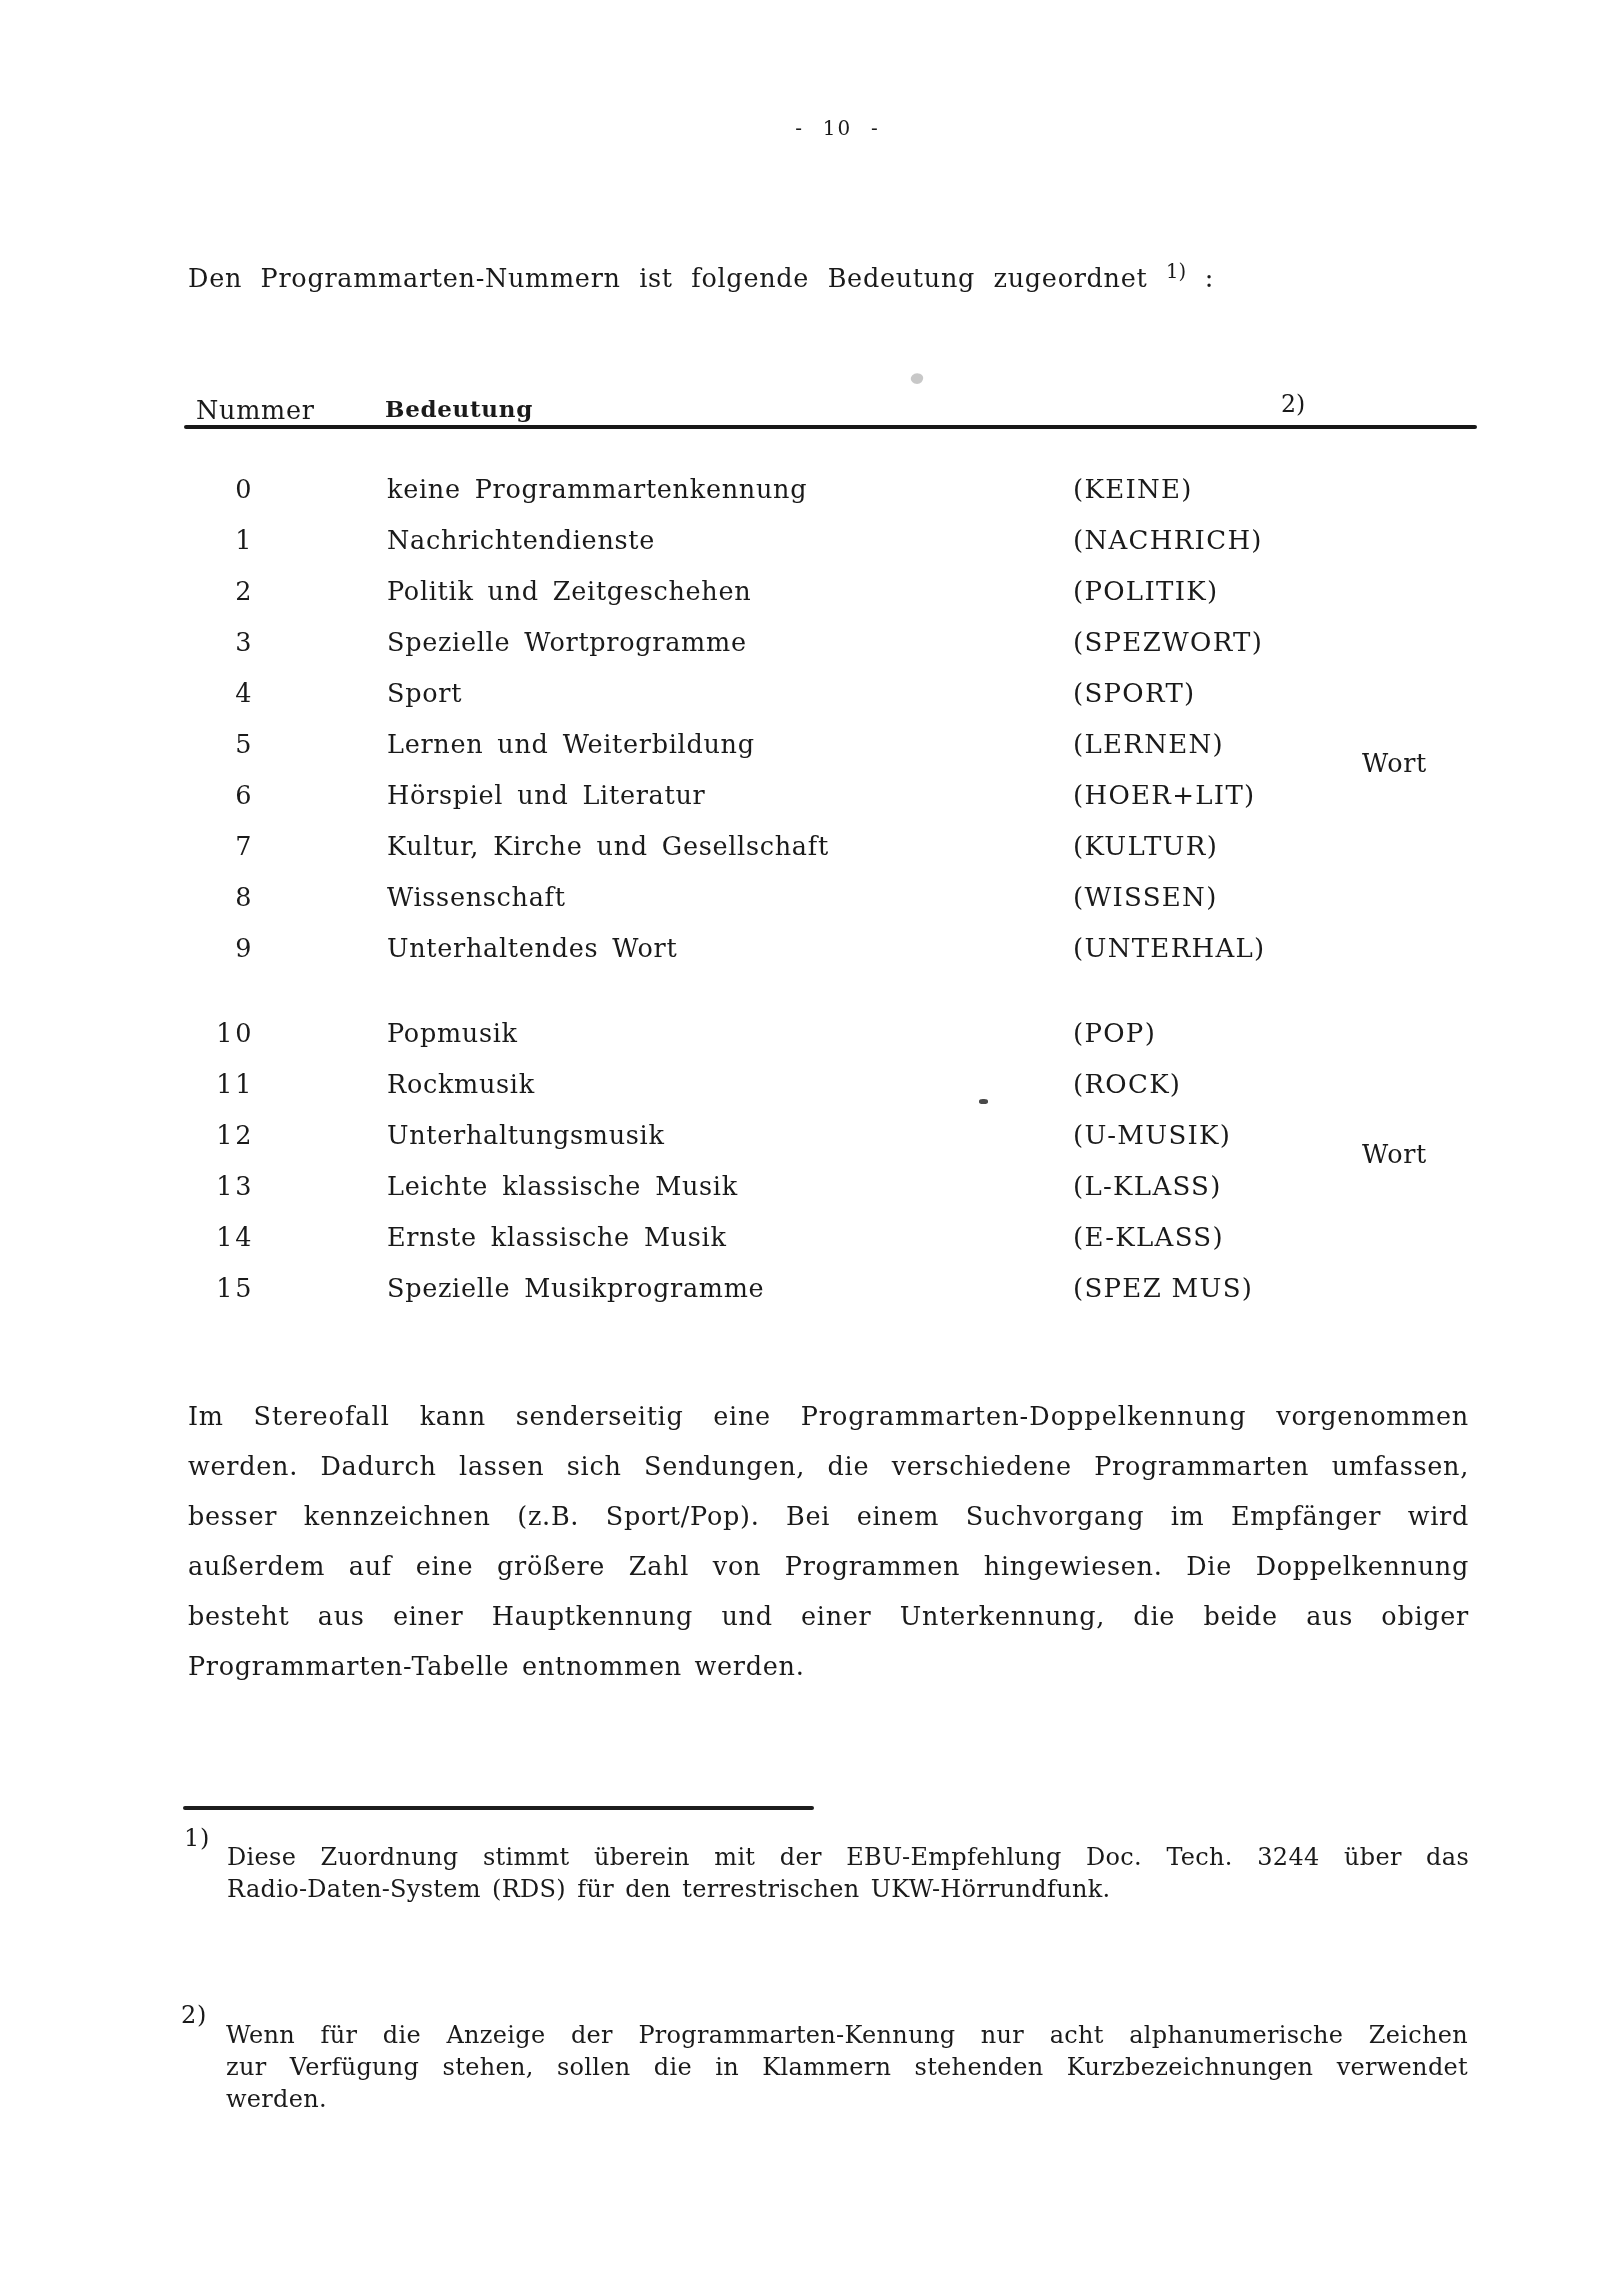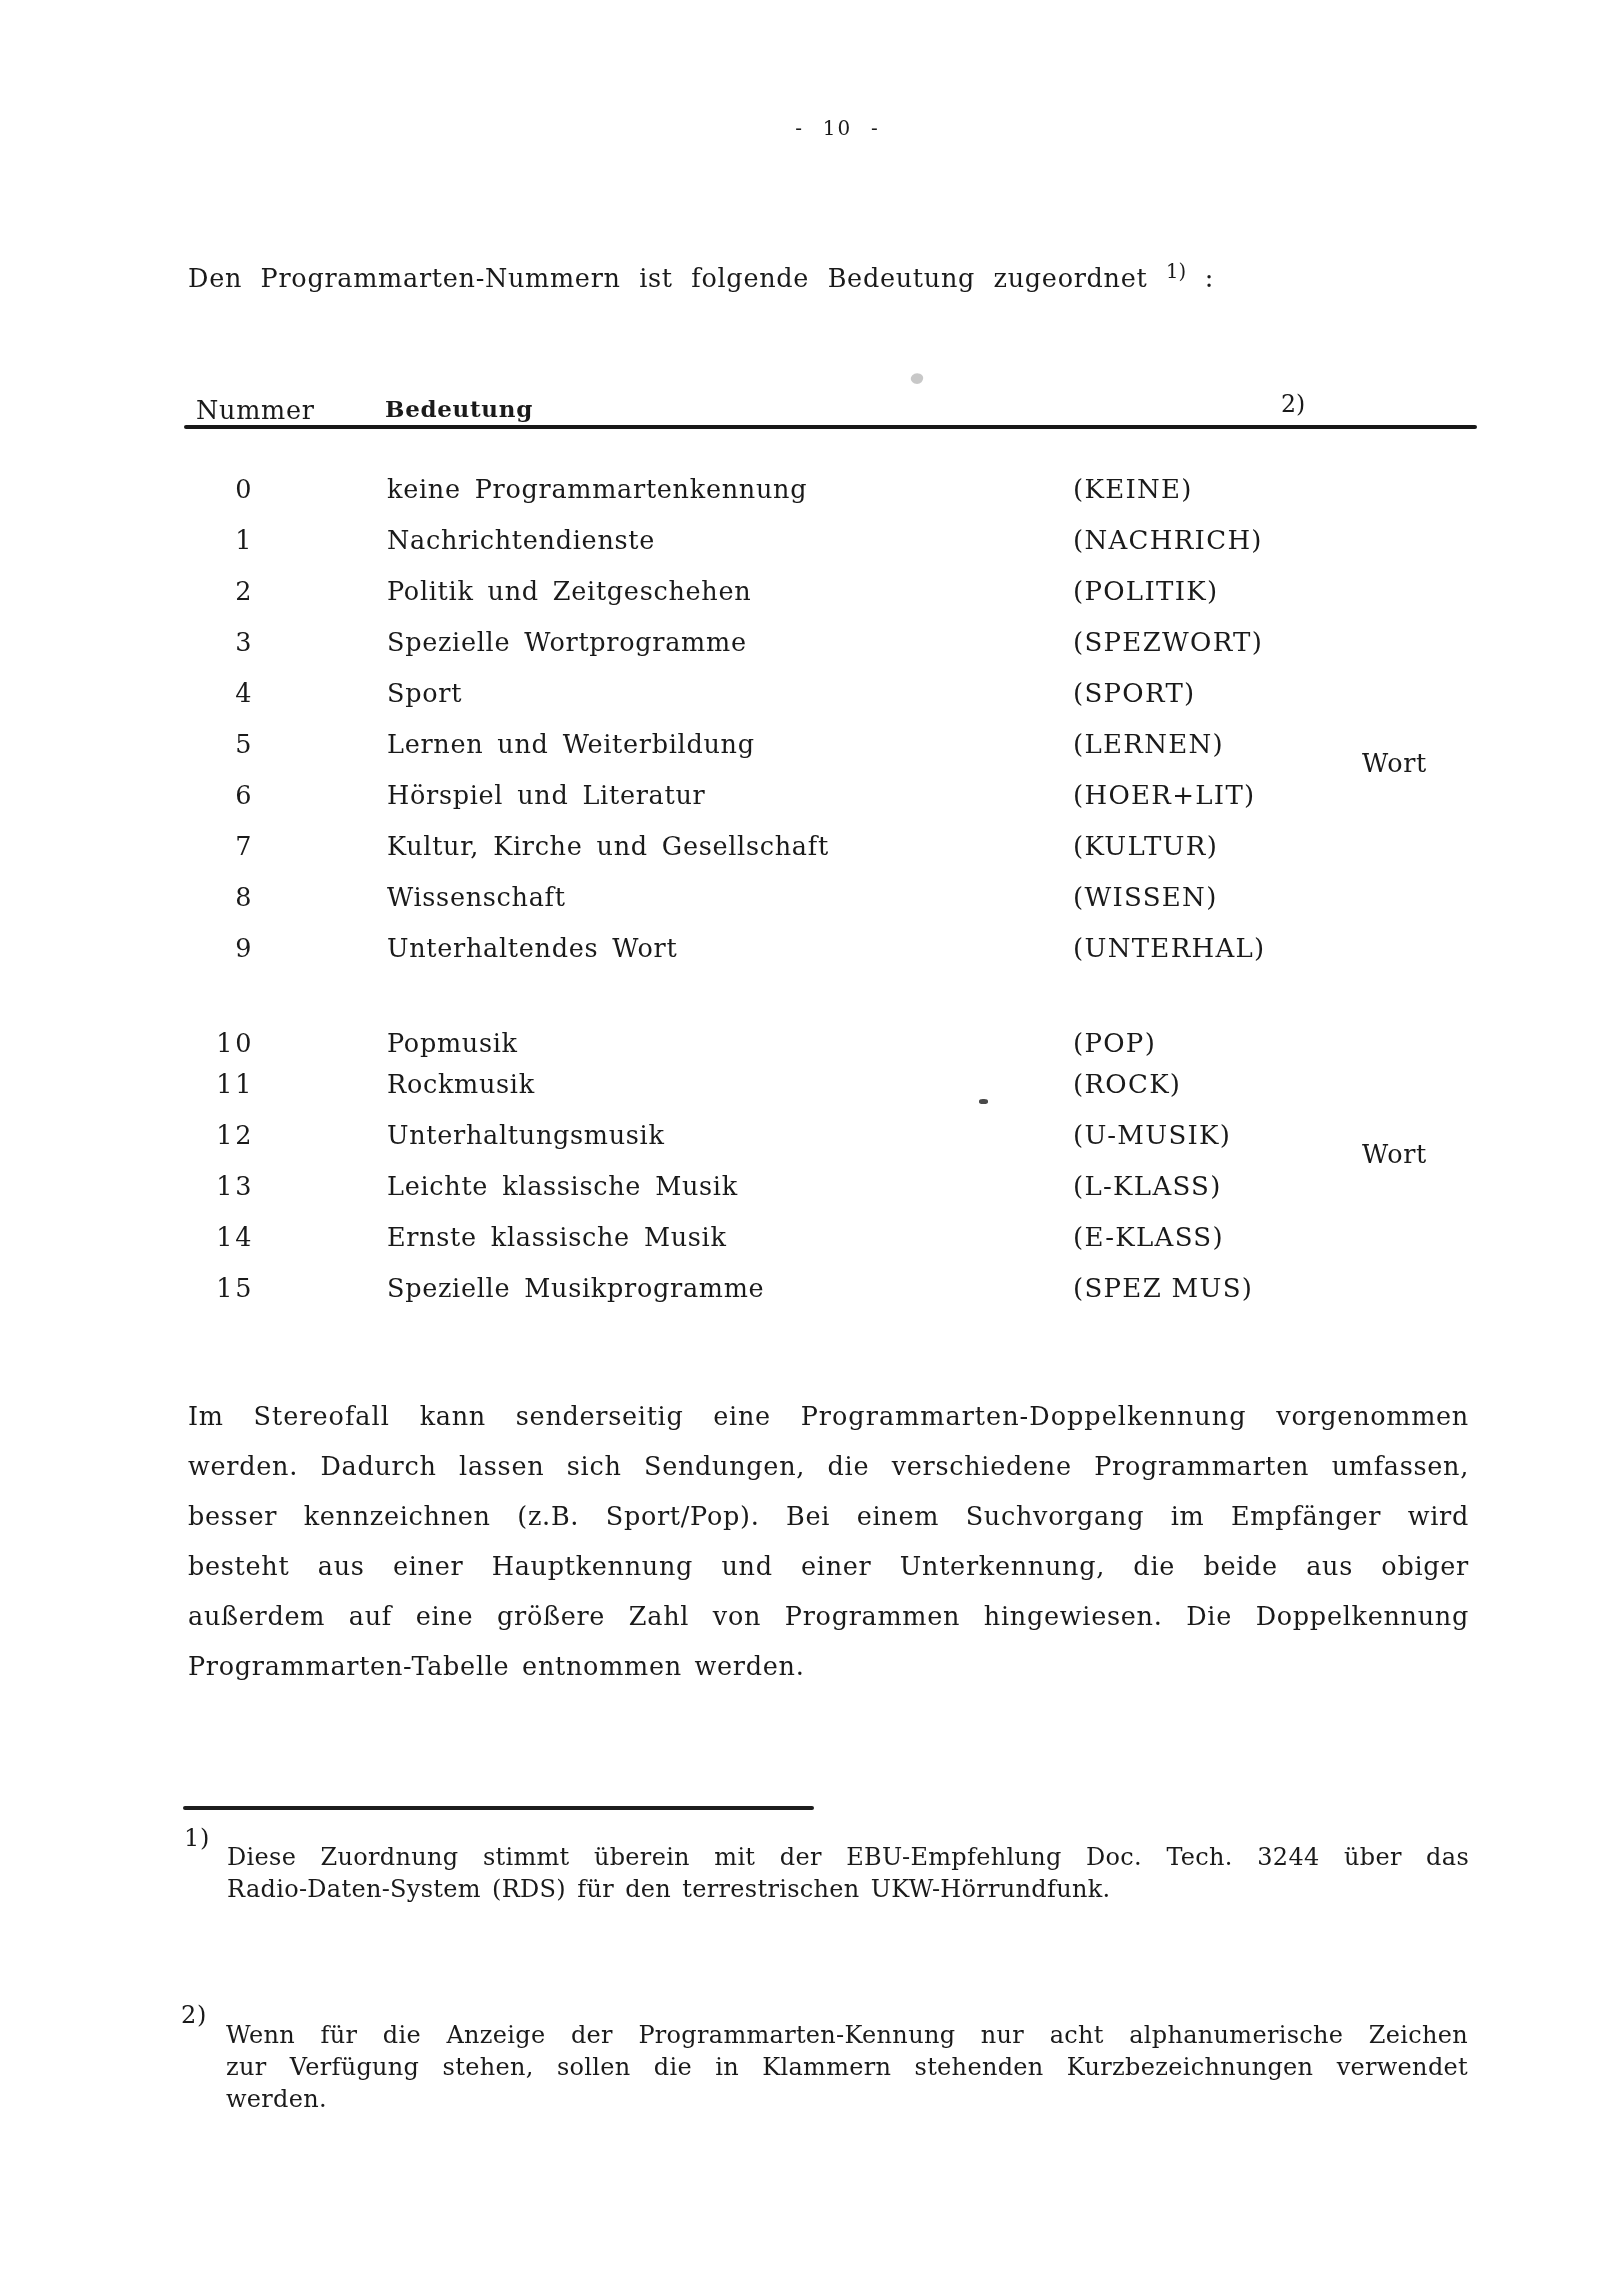--- a/index.html
+++ b/index.html
@@ -32,21 +32,21 @@
     background:#181818;border-radius:2px;
   }
   #header-speck{
     top:373px;left:911px;width:11.8px;height:10.5px;
     background:#9a9a9a;opacity:.55;border-radius:60% 40% 55% 45%;
     transform:rotate(20deg);
   }
   
   #table-rows{top:463px;left:185px;width:1296px;}
   .t-row{display:flex;height:51px;align-items:center;font-size:25.5px;}
-  .t-row.group-start{margin-top:34px;align-items:flex-end;}
+  .t-row.group-start{margin-top:34px;}
   .t-num{width:69px;text-align:right;letter-spacing:2.6px;}
   .t-meaning{margin-left:133px;width:686px;letter-spacing:0.7px;word-spacing:5.2px;}
   .t-code{width:289px;letter-spacing:1.3px;font-size:26px;}
   .t-group{letter-spacing:0.7px;margin-top:39px;}
   
   #row-artifact-dot{
     top:1099px;left:979px;width:8.5px;height:4.6px;
     background:#4a4a4a;border-radius:45%;
   }
   
@@ -174,22 +174,22 @@
       <span class="t-meaning">Spezielle Musikprogramme</span>
       <span class="t-code">(SPEZ MUS)</span>
     </div>
   </div>
 <div class="abs" id="row-artifact-dot"></div>
 
 <div class="abs" id="paragraph">
     <div class="par-line justify"><span>Im </span><b>Stereofall</b><span> kann senderseitig eine </span><b>Programmarten-Doppelkennung</b><span> vorgenommen</span></div>
     <div class="par-line justify"><span>werden. Dadurch lassen sich Sendungen, die verschiedene Programmarten umfassen,</span></div>
     <div class="par-line justify"><span>besser kennzeichnen (z.B. Sport/Pop). Bei einem Suchvorgang im Empfänger wird dadurch</span></div>
+    <div class="par-line justify"><span>außerdem auf eine größere Zahl von Programmen hingewiesen. Die Doppelkennung</span></div>
     <div class="par-line justify"><span>besteht aus einer Hauptkennung und einer Unterkennung, die beide aus obiger</span></div>
-    <div class="par-line justify"><span>außerdem auf eine größere Zahl von Programmen hingewiesen. Die Doppelkennung</span></div>
     <div class="par-line"><span>Programmarten-Tabelle entnommen werden.</span></div>
   </div>
 
 <div class="abs" id="footnote-separator"></div>
 <div class="abs fn-marker" id="fn1-marker">1)</div>
 <div class="abs fn-lines" id="fn1-lines">
     <div class="fn-line justify">Diese Zuordnung stimmt überein mit der EBU-Empfehlung Doc. Tech. 3244 über das</div>
     <div class="fn-line">Radio-Daten-System (RDS) für den terrestrischen UKW-Hörrundfunk.</div>
   </div>
 <div class="abs fn-marker" id="fn2-marker">2)</div>

